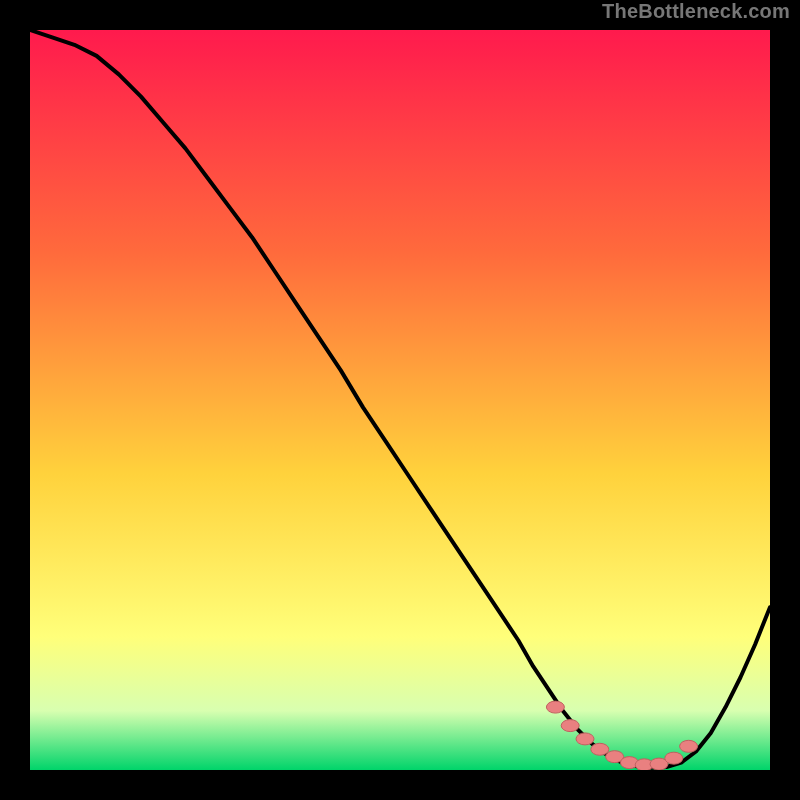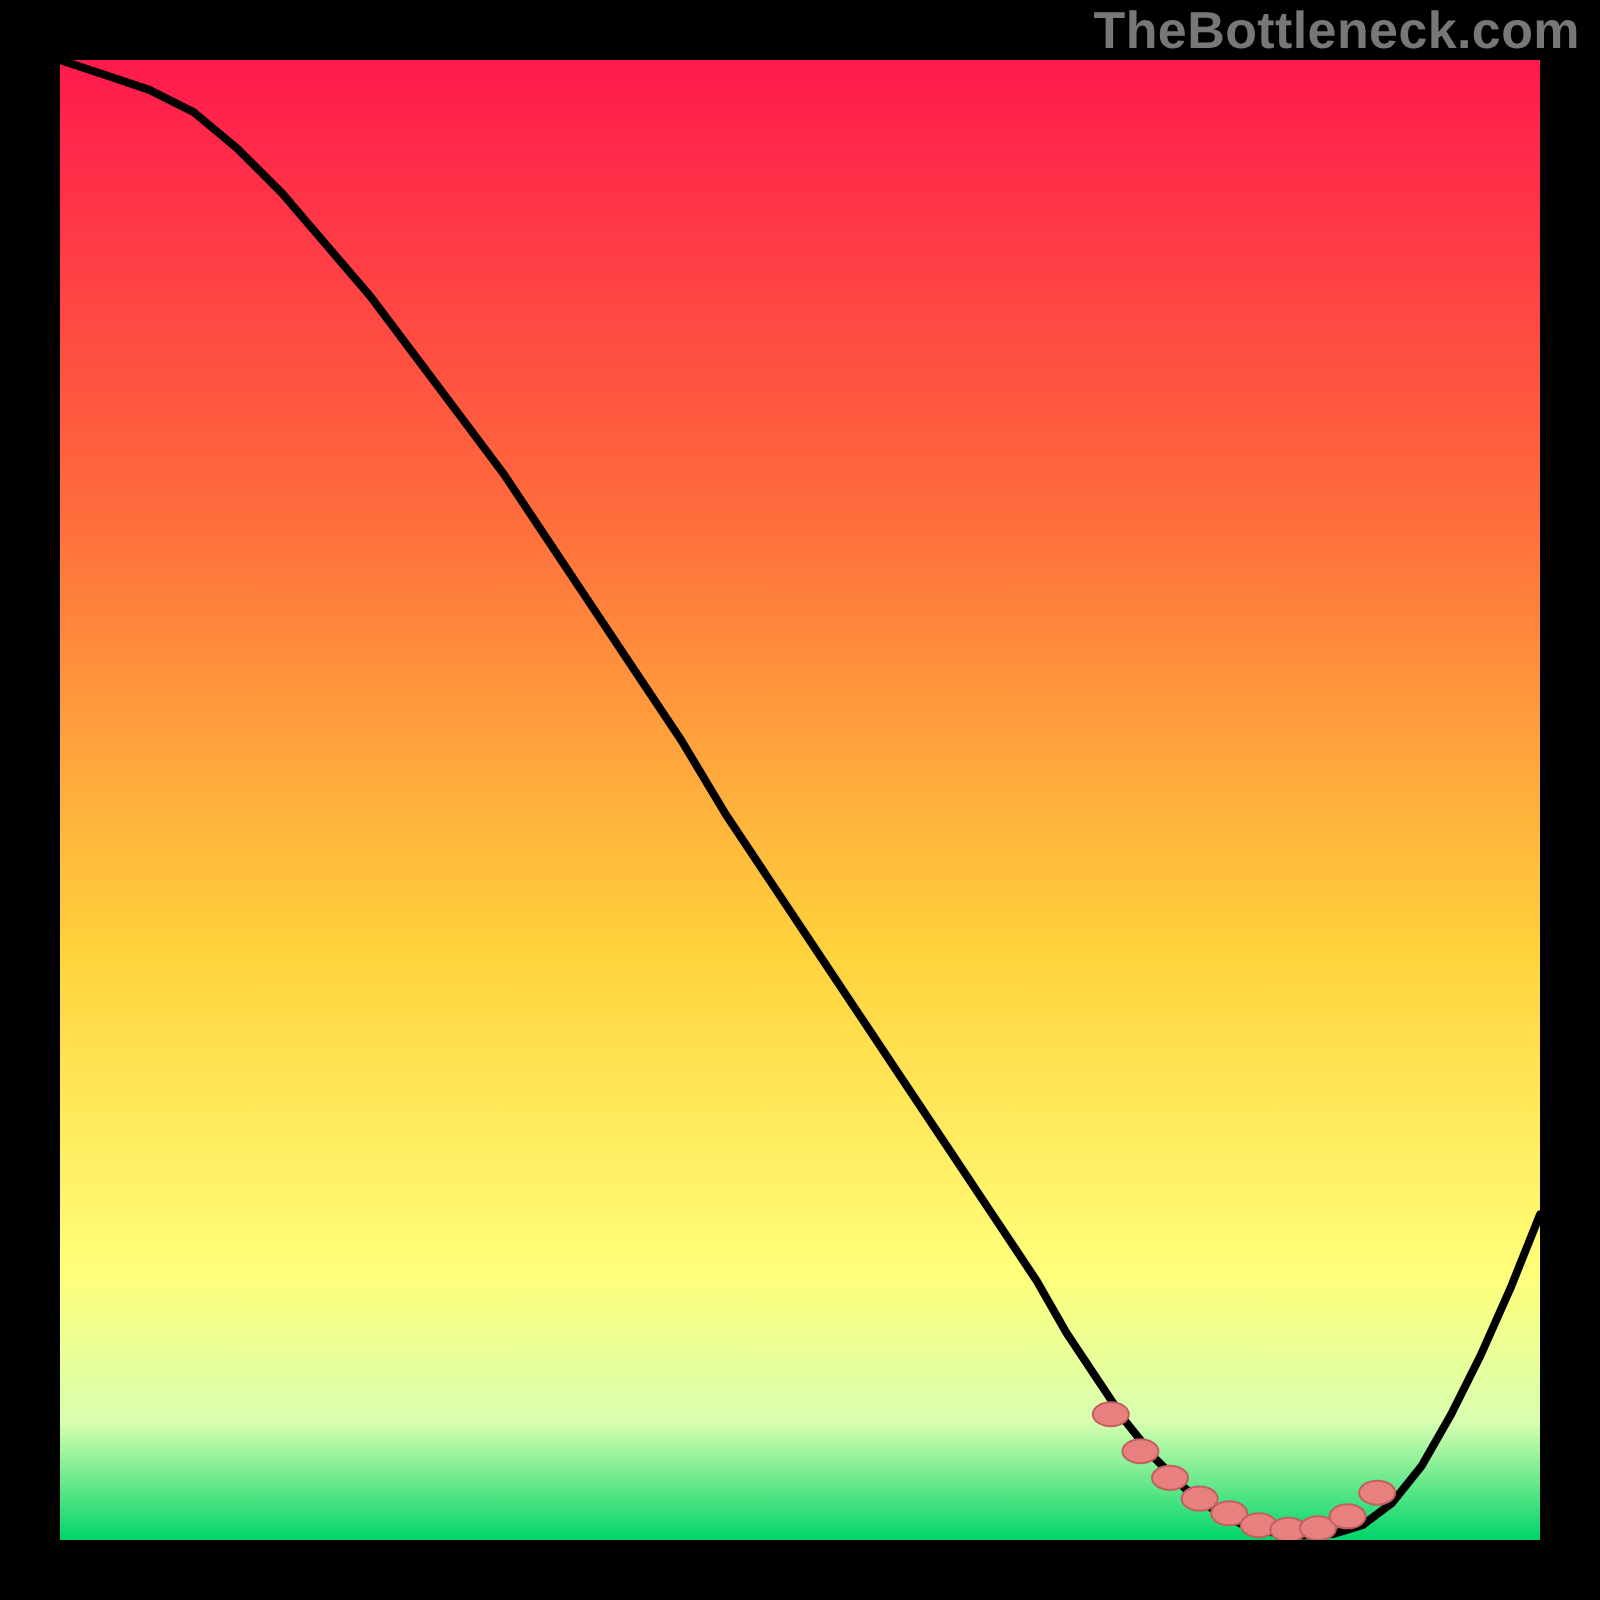--- a/index.html
+++ b/index.html
@@ -17,21 +17,21 @@
     width: 800px;
     height: 800px;
     background: #000;
   }
   .watermark {
     position: absolute;
     top: 0;
     right: 10px;
     color: #777;
     font-family: Arial, Helvetica, sans-serif;
-    font-size: 26px;
+    font-size: 20px;
     font-weight: 600;
     letter-spacing: 0.2px;
   }
   .plot {
     position: absolute;
     left: 30px;
     top: 30px;
     width: 740px;
     height: 740px;
     overflow: hidden;

